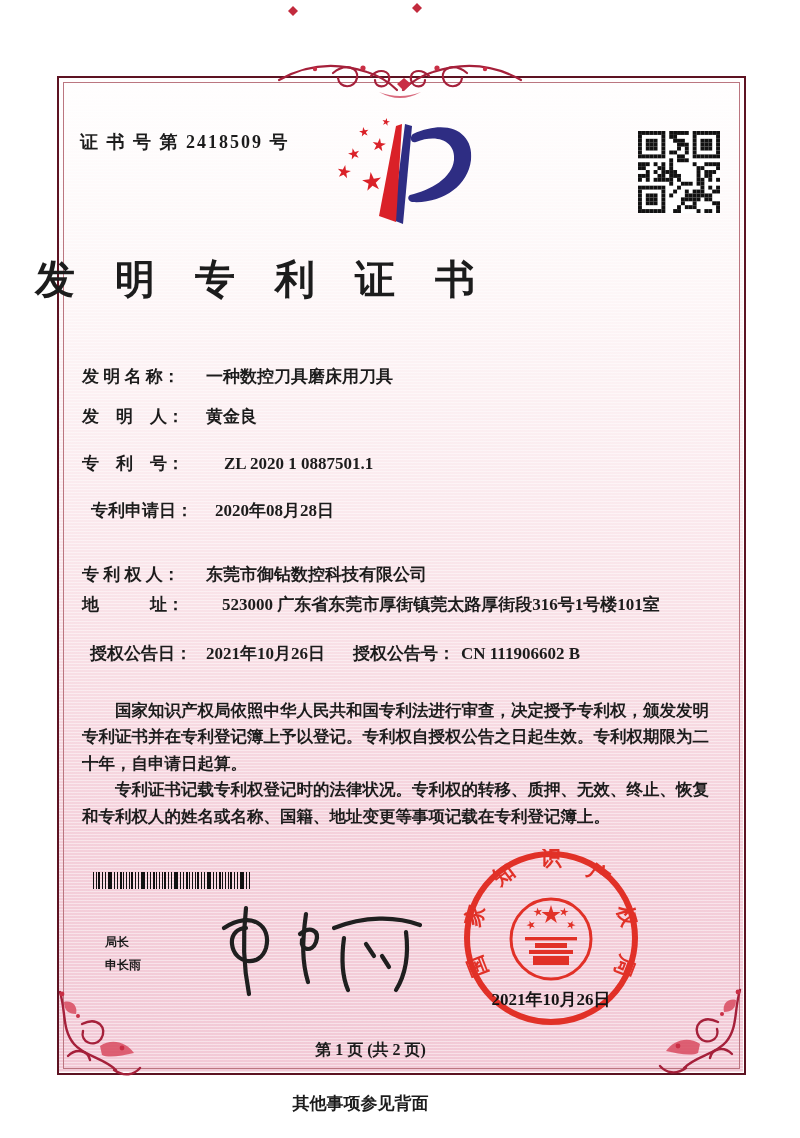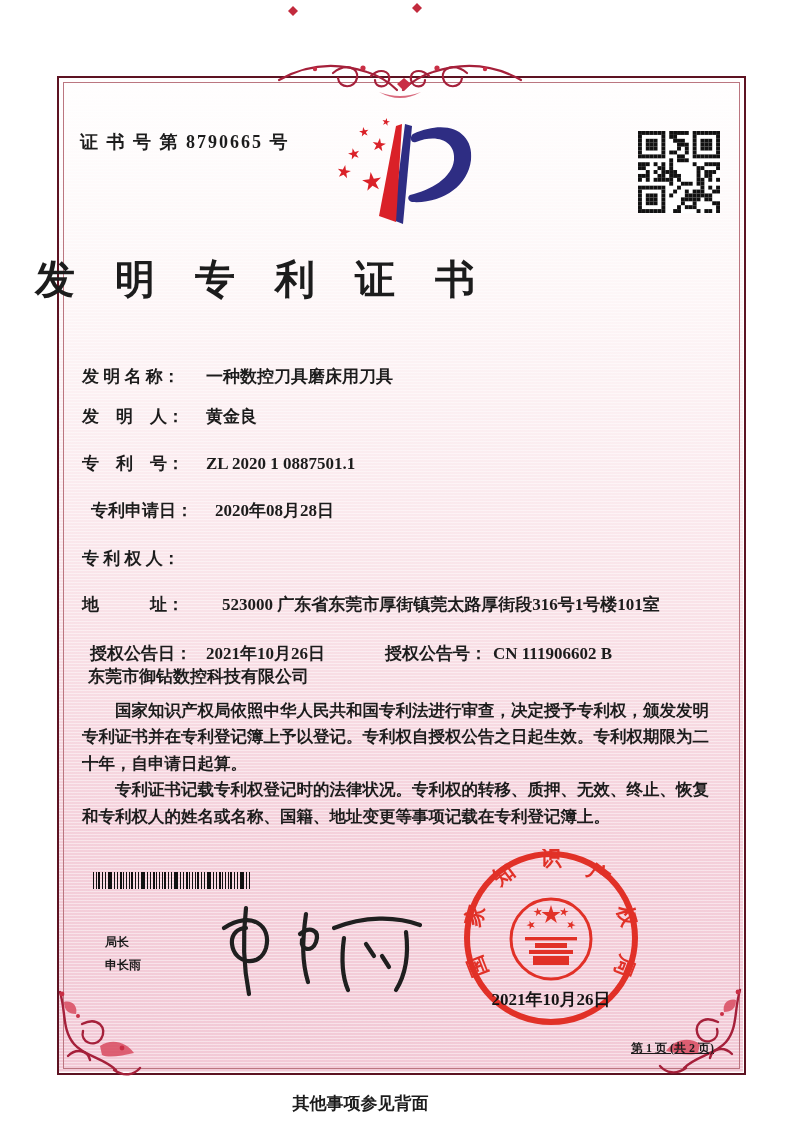--- a/index.html
+++ b/index.html
@@ -15,34 +15,34 @@
   .frame-inner{position:absolute;left:63px;top:82px;width:675px;height:985px;
     border:1px solid #bb7680;pointer-events:none;z-index:5;}
   
   .certno{position:absolute;left:80px;top:130px;font-size:18px;font-weight:700;letter-spacing:2px;z-index:6;}
   .title{position:absolute;left:20px;top:252px;width:760px;font-size:40px;
          font-weight:700;letter-spacing:15px;text-indent:15px;z-index:6;}
   .row{position:absolute;left:82px;display:flex;font-size:17px;font-weight:700;line-height:1.55;z-index:6;}
   .lbl{flex:0 0 118px;white-space:nowrap;}
   .val{margin-left:6px;}
   .val.addr{max-width:458px;}
-  .pair2{margin-left:60px;display:flex;}
+  .pair2{margin-left:28px;display:flex;}
   .paras{position:absolute;left:82px;top:674px;width:642px;font-size:16.5px;font-weight:600;
          line-height:1.6;z-index:6;margin-top:24px;}
   .paras p{margin:0;text-indent:2em;}
   .barcode{position:absolute;left:93px;top:872px;width:158px;height:17px;z-index:6;
     background:repeating-linear-gradient(90deg,#111 0 1px,transparent 1px 3px),
                repeating-linear-gradient(90deg,transparent 0 5px,#111 5px 7px,transparent 7px 11px);}
   .signer{position:absolute;left:105px;top:931px;font-size:12px;font-weight:700;line-height:1.9;z-index:6;}
   .signature{position:absolute;left:200px;top:898px;width:230px;height:105px;z-index:6;}
   .seal{position:absolute;left:462px;top:849px;width:178px;height:178px;z-index:7;opacity:.93;}
   .sealdate{position:absolute;left:462px;top:988px;width:178px;text-align:center;
             font-size:17px;font-weight:700;color:#141414;z-index:8;}
-  .pageinfo{position:absolute;left:27px;top:1040px;width:687px;text-align:right;
-            font-size:12px;font-weight:700;z-index:6;text-decoration:underline;}
+  .pageinfo{position:absolute;left:27px;top:1040px;width:687px;text-align:center;
+            font-size:16px;font-weight:700;z-index:6;}
   .backnote{position:absolute;left:17px;top:1092px;width:687px;text-align:center;
             font-size:17px;font-weight:700;z-index:6;}
   
   .logo{position:absolute;left:330px;top:112px;width:170px;height:125px;z-index:6;}
   .qr{position:absolute;left:638px;top:131px;width:82px;height:82px;z-index:6;background:#fff;}
   .orn-top{position:absolute;left:275px;top:50px;width:250px;height:56px;z-index:6;}
   .orn-bl{position:absolute;left:54px;top:986px;width:88px;height:92px;z-index:6;}
   .orn-br{position:absolute;left:658px;top:984px;width:88px;height:92px;z-index:6;transform:scaleX(-1);}
   .topdot{position:absolute;z-index:2;width:10px;height:10px;background:#c22a3d;
           clip-path:polygon(50% 0,100% 50%,50% 100%,0 50%);}
@@ -106,21 +106,21 @@
       <path d="M46,60 C58,52 72,56 80,67 C68,70 54,72 48,69 z"></path>
       <path d="M10,16 C18,14 24,20 22,28 C14,28 10,24 10,16 z"></path>
     </g>
     <g fill="#c92f45">
         <circle cx="8" cy="8" r="2.4"></circle>
         <circle cx="24" cy="30" r="2"></circle>
         <circle cx="68" cy="62" r="2.4"></circle>
       </g>
   </svg>
 
-  <div class="certno">证 书 号 第 8790665 号</div>
+  <div class="certno">证 书 号 第 2418509 号</div>
 
   <svg class="logo" viewBox="0 0 170 125">
     <defs>
       <path id="st" d="M0,-1 L0.224,-0.309 0.951,-0.309 0.363,0.118 0.588,0.809 0,0.382 -0.588,0.809 -0.363,0.118 -0.951,-0.309 -0.224,-0.309 Z"></path>
     </defs>
     <path d="M83,22 C118,6 144,20 141,48 C138,74 112,92 82,90 C78,89 77,85 80,83 C101,78 122,66 124,48 C126,30 108,21 86,30 C81,32 79,25 83,22 Z" fill="#2e2d83"></path>
     <path d="M75,12 L82,14 L73,112 L63,108 Z" fill="#2e2d83"></path>
     <path d="M66,14 L72,12 L66,110 L49,104 Z" fill="#da2128"></path>
     <g fill="#da2128">
       <use href="#st" transform="translate(56,10) scale(4) rotate(12)"></use>
@@ -360,29 +360,29 @@
   <div class="title">发 明 专 利 证 书</div>
 
   <div class="row" style="top:364px;">
     <span class="lbl">发 明 名 称：</span>
     <span class="val">一种数控刀具磨床用刀具</span>
   </div>
   <div class="row" style="top:404px;">
     <span class="lbl">发　明　人：</span>
     <span class="val">黄金良</span>
   </div>
-  <div class="row" style="top:451px;">
+  <div class="row" style="top:451px;gap:18px;">
     <span class="lbl">专　利　号：</span>
     <span class="val">ZL 2020 1 0887501.1</span>
   </div>
   <div class="row" style="top:498px;margin-left:9px;">
     <span class="lbl">专利申请日：</span>
     <span class="val">2020年08月28日</span>
   </div>
-  <div class="row" style="top:546px;flex-direction:column;">
+  <div class="row" style="top:562px;">
     <span class="lbl">专 利 权 人：</span>
     <span class="val">东莞市御钻数控科技有限公司</span>
   </div>
   <div class="row" style="top:592px;gap:16px;">
     <span class="lbl">地　　　址：</span>
     <span class="val addr">523000 广东省东莞市厚街镇莞太路厚街段316号1号楼101室</span>
   </div>
   <div class="row" style="top:641px;text-align:center;">
     <span class="lbl">授权公告日：</span>
     <span class="val">2021年10月26日</span>

